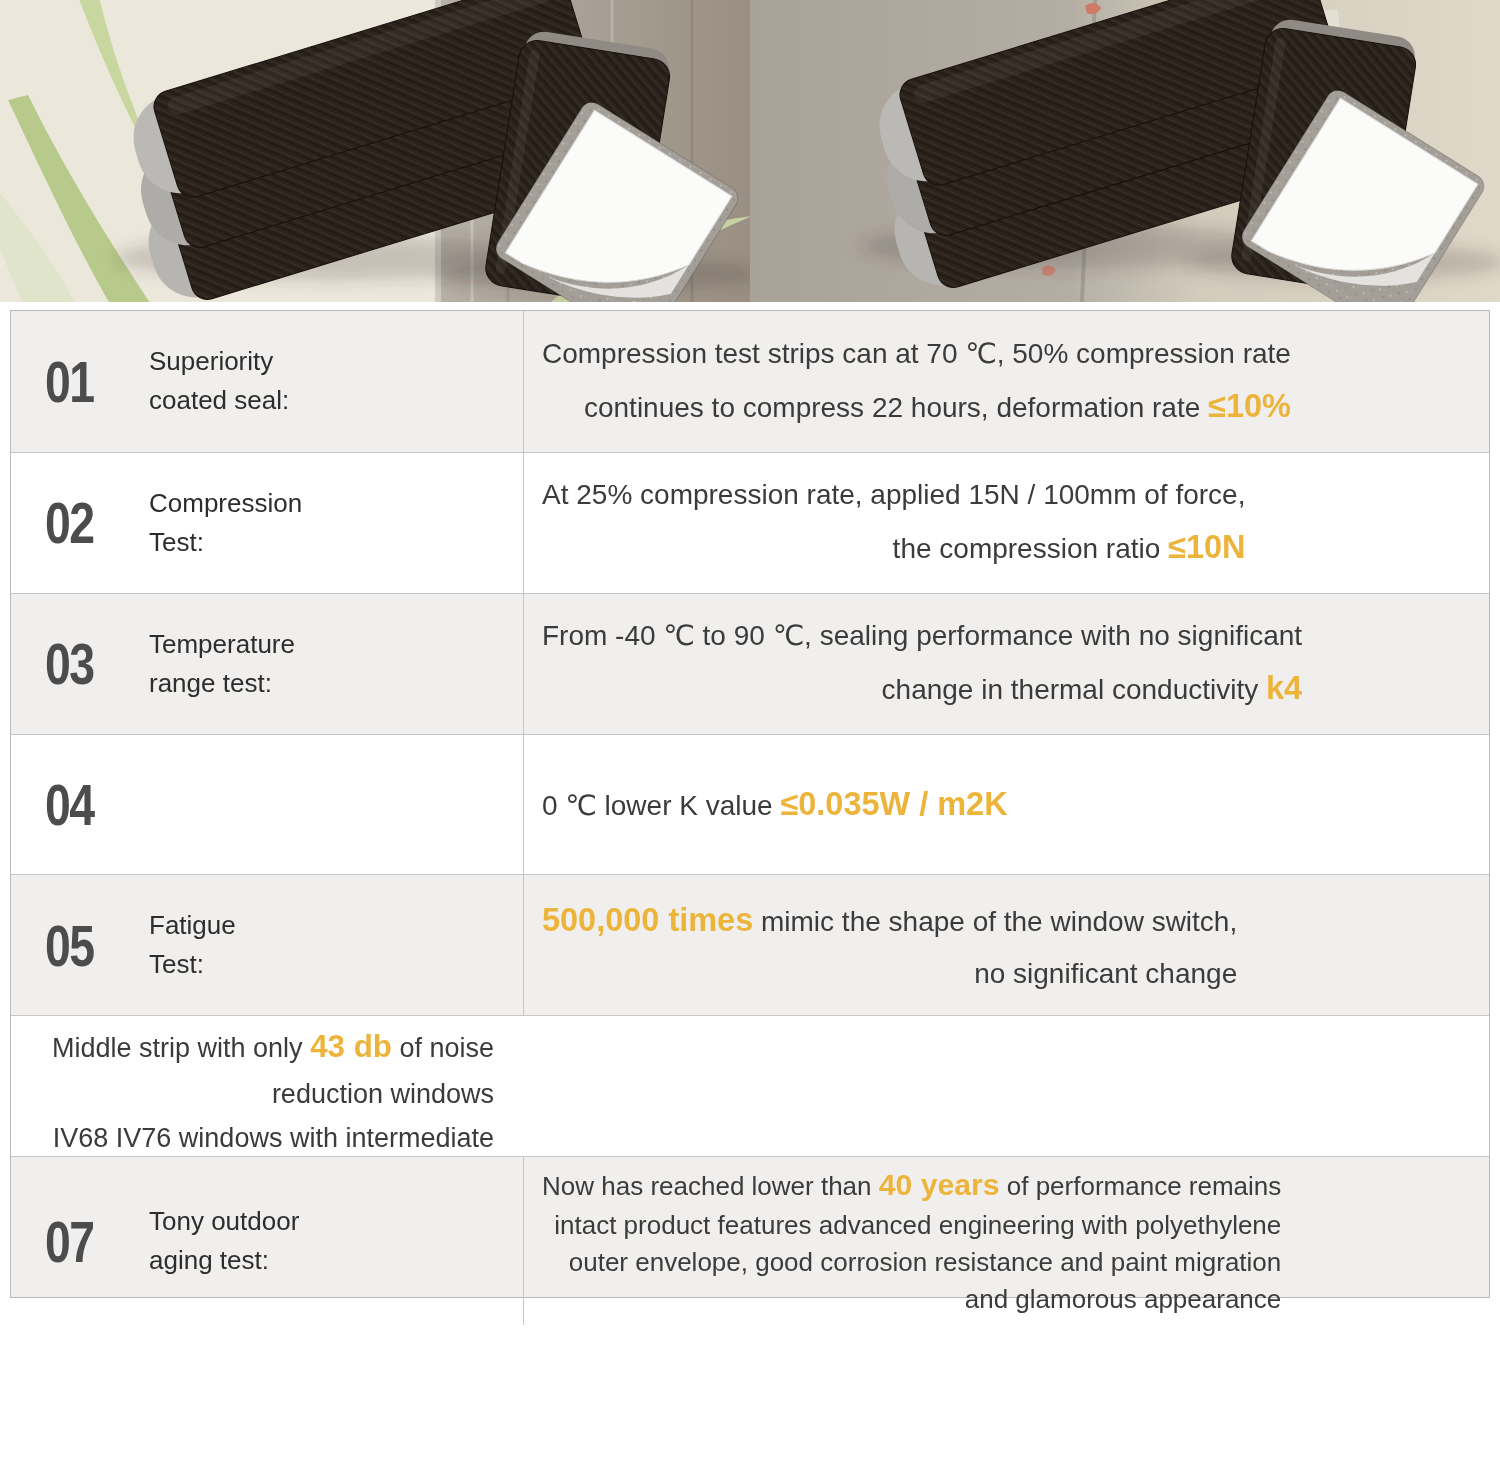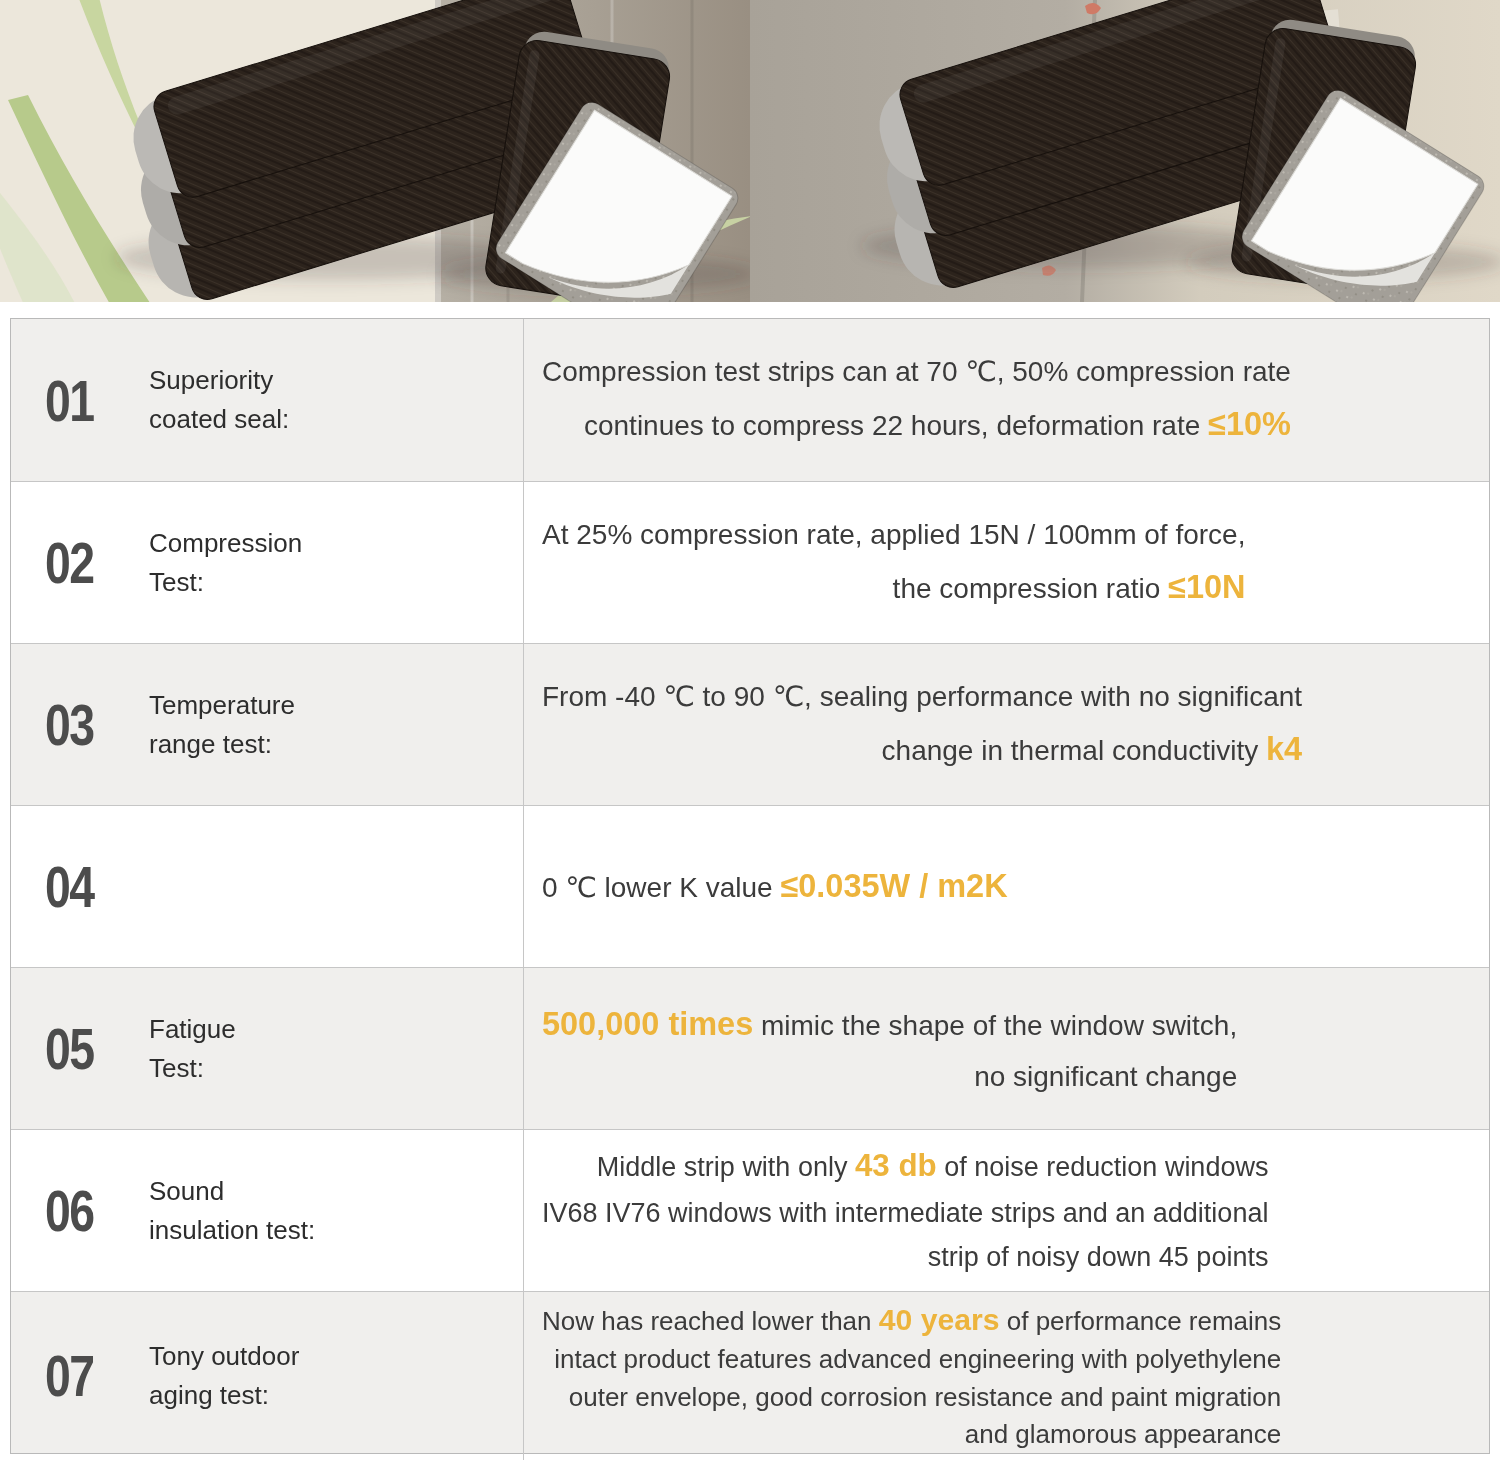--- a/index.html
+++ b/index.html
@@ -5,22 +5,22 @@
   html,body{margin:0;padding:0;background:#fff;}
   .page{
     width:1500px;height:1482px;overflow:hidden;background:#fff;
     font-family:"Liberation Sans","DejaVu Sans",sans-serif;
     position:relative;
   }
   
   .hero{width:1500px;height:302px;display:block;}
   
   .spec-table{
-    margin:16px 10px 0 10px;
-    height:1136px;
+    margin:8px 10px 0 10px;
+    height:988px;
     box-sizing:border-box;
     border:1px solid #b9b9b9;
     display:grid;
     grid-template-rows:repeat(7,1fr);
   }
   .spec-row{display:grid;grid-template-columns:513px 1fr;min-height:0;}
   .spec-row + .spec-row{border-top:1px solid #c6c6c6;}
   .spec-row:nth-child(odd){background:#f0efed;}
   .spec-row:nth-child(even){background:#ffffff;}
   .cell-left{
@@ -189,25 +189,20 @@
           <span class="num">05</span>
           <div class="title">Fatigue
 Test:</div>
         </div>
         <div class="cell-right">
           <p class="desc"><span class="hl">500,000 times</span><span class="txt"> mimic the shape of the window switch,
 no significant change</span></p>
         </div>
       </div>
       <div class="spec-row">
-        <div class="cell-left">
-          <span class="num">06</span>
-          <div class="title">Sound
-insulation test:</div>
-        </div>
         <div class="cell-right">
           <p class="desc"><span class="txt">Middle strip with only </span><span class="hl">43 db</span><span class="txt"> of noise reduction windows
 IV68 IV76 windows with intermediate strips and an additional
 strip of noisy down 45 points</span></p>
         </div>
       </div>
       <div class="spec-row">
         <div class="cell-left">
           <span class="num">07</span>
           <div class="title">Tony outdoor

